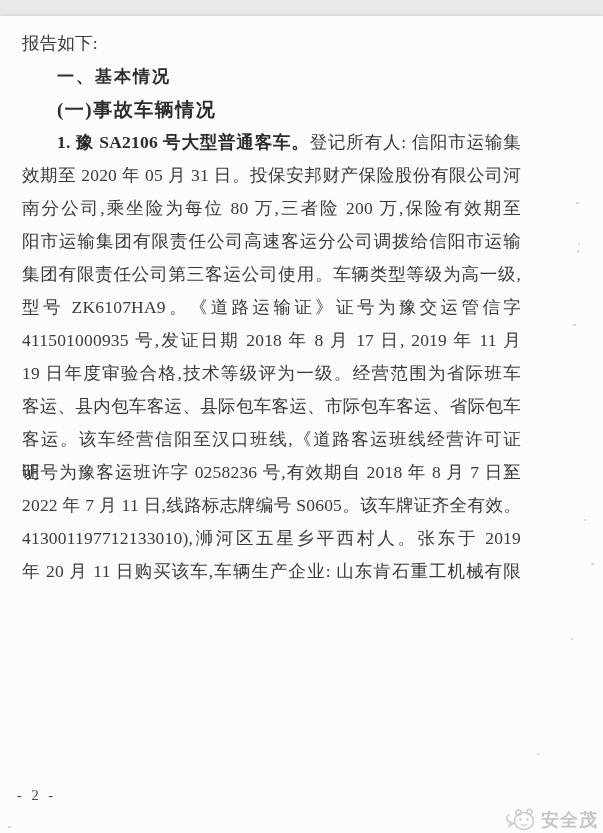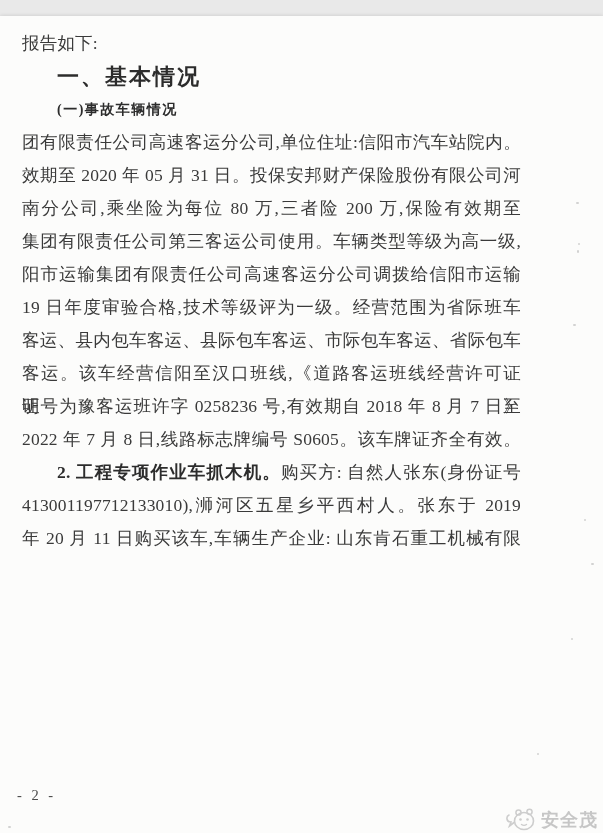--- a/index.html
+++ b/index.html
@@ -25,27 +25,27 @@
     white-space:nowrap;
     text-align:justify;
     text-align-last:left;
     letter-spacing:.2px;
   }
   .line.stretch{ text-align-last:justify; white-space:normal; }
   .line.indent{ padding-left:35px; }
   .line.h1{
     font-family:Liberation Sans, sans-serif;
     font-weight:bold;
-    font-size:22px;
+    font-size:17px;
     color:#262626;
     letter-spacing:2px;
   }
   .line.h2{
     font-weight:bold;
-    font-size:14px;
+    font-size:19px;
     color:#262626;
     letter-spacing:1.5px;
   }
   .seg.bold{ font-weight:bold; color:#2c2c2c; }
   .pageno{
     position:absolute;
     left:17px; top:771px;
     font-size:14.5px;
     letter-spacing:3px;
     color:#4a4a4a;
@@ -70,31 +70,32 @@
 </style>
 </head>
 <body>
 
 <div class="page">
 
   <div class="content" id="doc-lines">
       <div class="line plain"><span class="seg">报告如下:</span></div>
       <div class="line h1 indent"><span class="seg bold">一、基本情况</span></div>
       <div class="line h2 indent"><span class="seg bold">(一)事故车辆情况</span></div>
-      <div class="line body stretch"><span class="seg">团有限责任公司高速客运分公司,单位住址:信阳市汽车站院内。</span></div>
+      <div class="line body indent stretch"><span class="seg bold">1. 豫 SA2106 号大型普通客车。</span><span class="seg">登记所有人: 信阳市运输集</span></div>
       <div class="line body stretch"><span class="seg">效期至 2020 年 05 月 31 日。投保安邦财产保险股份有限公司河</span></div>
       <div class="line body stretch"><span class="seg">南分公司,乘坐险为每位 80 万,三者险 200 万,保险有效期至</span></div>
+      <div class="line body stretch"><span class="seg">阳市运输集团有限责任公司高速客运分公司调拨给信阳市运输</span></div>
       <div class="line body stretch"><span class="seg">集团有限责任公司第三客运公司使用。车辆类型等级为高一级,</span></div>
-      <div class="line body stretch"><span class="seg">阳市运输集团有限责任公司高速客运分公司调拨给信阳市运输</span></div>
+      <div class="line body stretch"><span class="seg">型号 ZK6107HA9。《道路运输证》证号为豫交运管信字</span></div>
+      <div class="line body stretch"><span class="seg">411501000935 号,发证日期 2018 年 8 月 17 日, 2019 年 11 月</span></div>
       <div class="line body stretch"><span class="seg">19 日年度审验合格,技术等级评为一级。经营范围为省际班车</span></div>
       <div class="line body stretch"><span class="seg">客运、县内包车客运、县际包车客运、市际包车客运、省际包车</span></div>
       <div class="line body stretch"><span class="seg">客运。该车经营信阳至汉口班线,《道路客运班线经营许可证明》</span></div>
       <div class="line body stretch"><span class="seg">证号为豫客运班许字 0258236 号,有效期自 2018 年 8 月 7 日至</span></div>
-      <div class="line body stretch"><span class="seg">2022 年 7 月 8 日,线路标志牌编号 S0605。该车牌证齐全有效。</span></div>
-      <div class="line body indent stretch"><span class="seg bold">2. 工程专项作业车抓木机。</span><span class="seg">购买方: 自然人张东(身份证号</span></div>
+      <div class="line body stretch"><span class="seg">2022 年 7 月 11 日,线路标志牌编号 S0605。该车牌证齐全有效。</span></div>
       <div class="line body stretch"><span class="seg">413001197712133010),浉河区五星乡平西村人。张东于 2019</span></div>
       <div class="line body stretch"><span class="seg">年 20 月 11 日购买该车,车辆生产企业: 山东肯石重工机械有限</span></div>
     </div>
 
   <span class="pageno">- 2 -</span>
 
   <div class="watermark">
     <svg class="wm-icon" width="32" height="26" viewBox="0 0 32 26">
       <path d="M3 8 q-2.5 1 -2 4 q.5 3 4 3 l-1.5 4 4.5-3.5" fill="none" stroke="#cdcdcd" stroke-width="1.6" stroke-linecap="round"></path>
       <circle cx="12.5" cy="5.5" r="2.6" fill="none" stroke="#cdcdcd" stroke-width="1.5"></circle>

